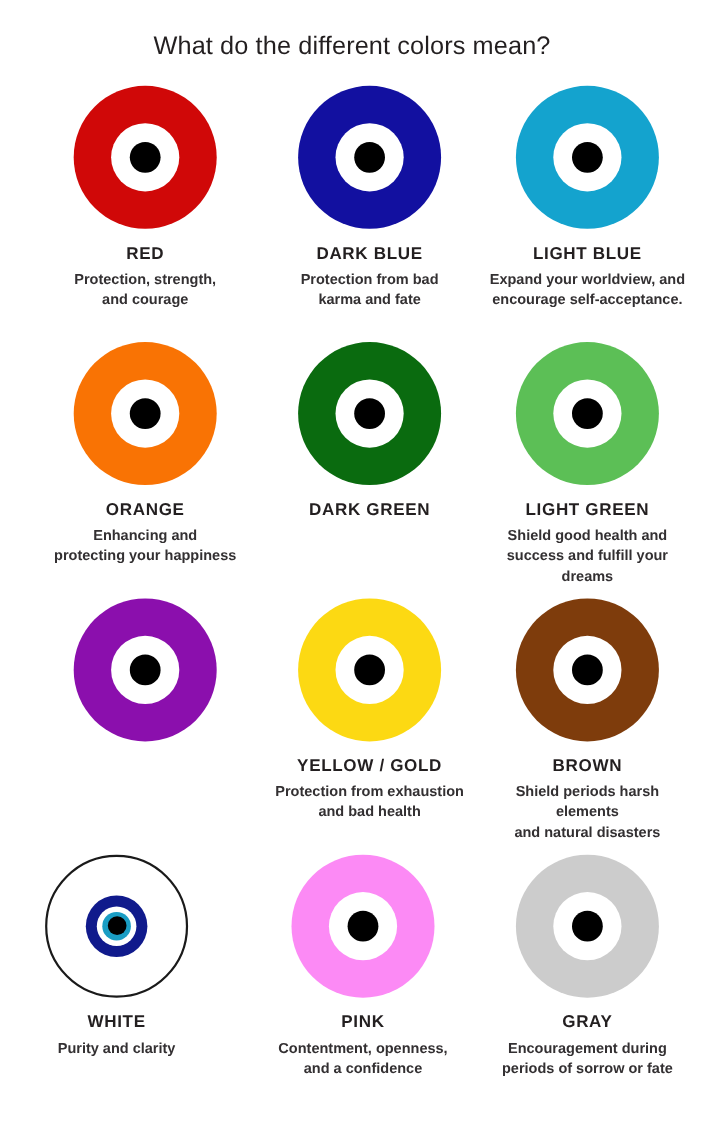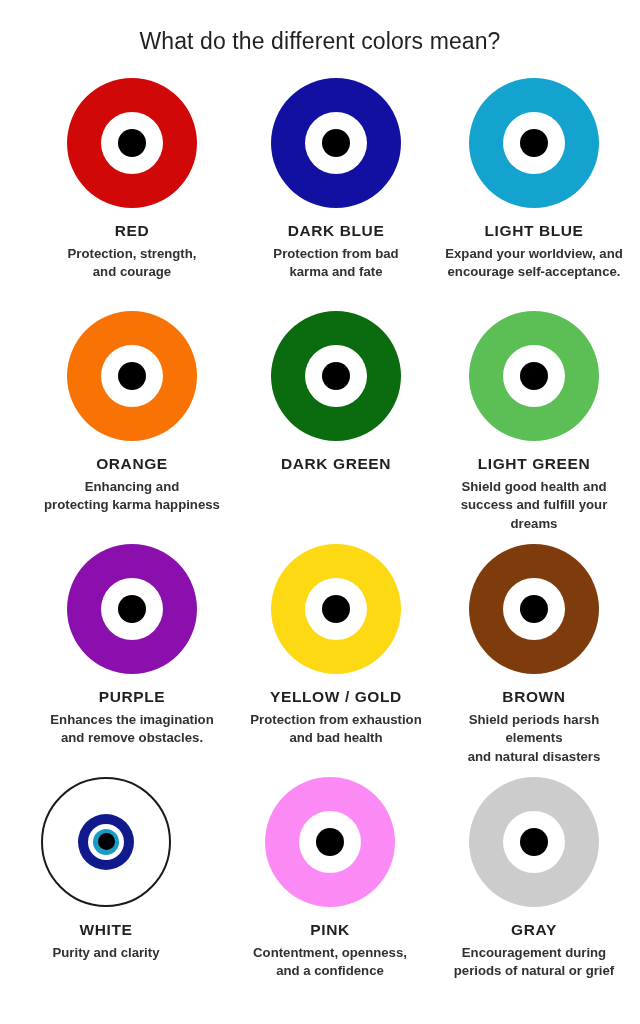--- a/index.html
+++ b/index.html
@@ -219,21 +219,21 @@
         <div class="eye-wrap">
           <div class="eye-outer" style="background: rgb(249, 115, 4);">
             <div class="eye-iris" style="background: rgb(255, 255, 255);">
               <div class="eye-pupil" style="background: rgb(0, 0, 0);"></div>
             </div>
           </div>
         </div>
         <div class="caption">
           <div class="color-name">ORANGE</div>
           <div class="meaning">Enhancing and
-protecting karma happiness</div>
+protecting your happiness</div>
         </div>
       </div>
 
       <div class="cell col2">
         <div class="eye-wrap">
           <div class="eye-outer" style="background: rgb(10, 107, 15);">
             <div class="eye-iris" style="background: rgb(255, 255, 255);">
               <div class="eye-pupil" style="background: rgb(0, 0, 0);"></div>
             </div>
           </div>
@@ -260,25 +260,20 @@
     </div>
 
     <div class="row">
       <div class="cell col1">
         <div class="eye-wrap">
           <div class="eye-outer" style="background: rgb(139, 15, 173);">
             <div class="eye-iris" style="background: rgb(255, 255, 255);">
               <div class="eye-pupil" style="background: rgb(0, 0, 0);"></div>
             </div>
           </div>
-        </div>
-        <div class="caption">
-          <div class="color-name">PURPLE</div>
-          <div class="meaning">Enhances the imagination
-and remove obstacles.</div>
         </div>
       </div>
 
       <div class="cell col2">
         <div class="eye-wrap">
           <div class="eye-outer" style="background: rgb(252, 217, 19);">
             <div class="eye-iris" style="background: rgb(255, 255, 255);">
               <div class="eye-pupil" style="background: rgb(0, 0, 0);"></div>
             </div>
           </div>
@@ -344,19 +339,19 @@
         <div class="eye-wrap">
           <div class="eye-outer" style="background: rgb(204, 204, 204);">
             <div class="eye-iris" style="background: rgb(255, 255, 255);">
               <div class="eye-pupil" style="background: rgb(0, 0, 0);"></div>
             </div>
           </div>
         </div>
         <div class="caption">
           <div class="color-name">GRAY</div>
           <div class="meaning">Encouragement during
-periods of natural or grief</div>
+periods of sorrow or fate</div>
         </div>
       </div>
     </div>
 
   </div>
 </div>
 
 </body></html>

